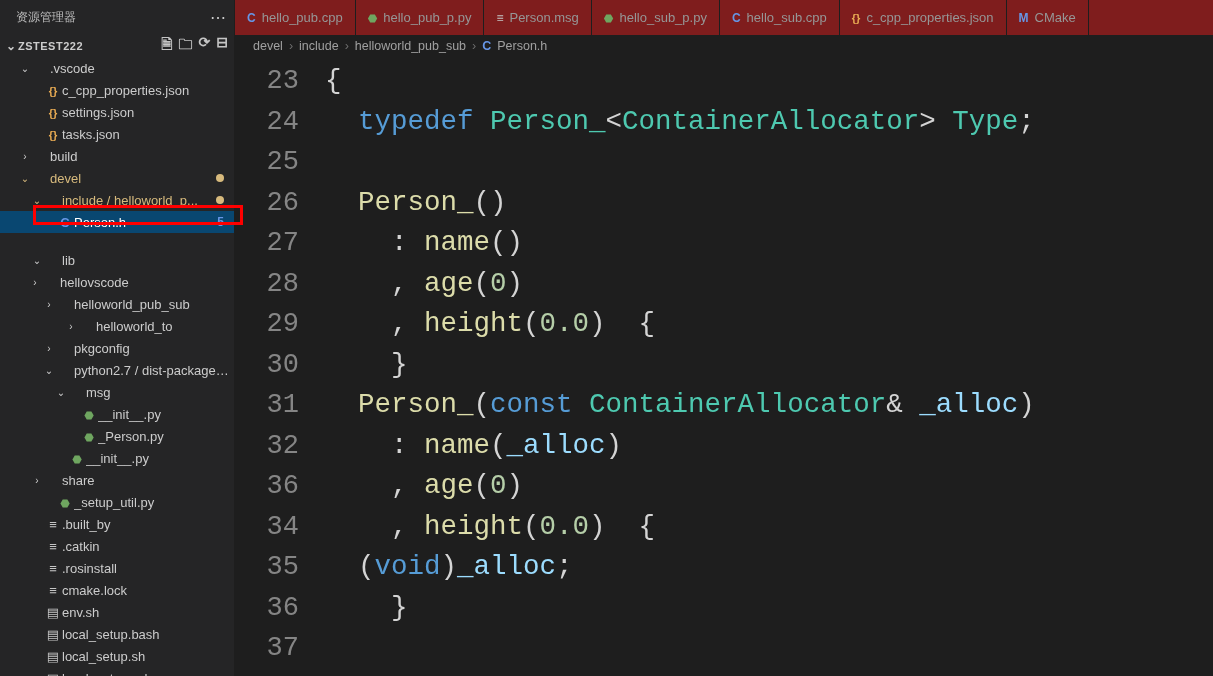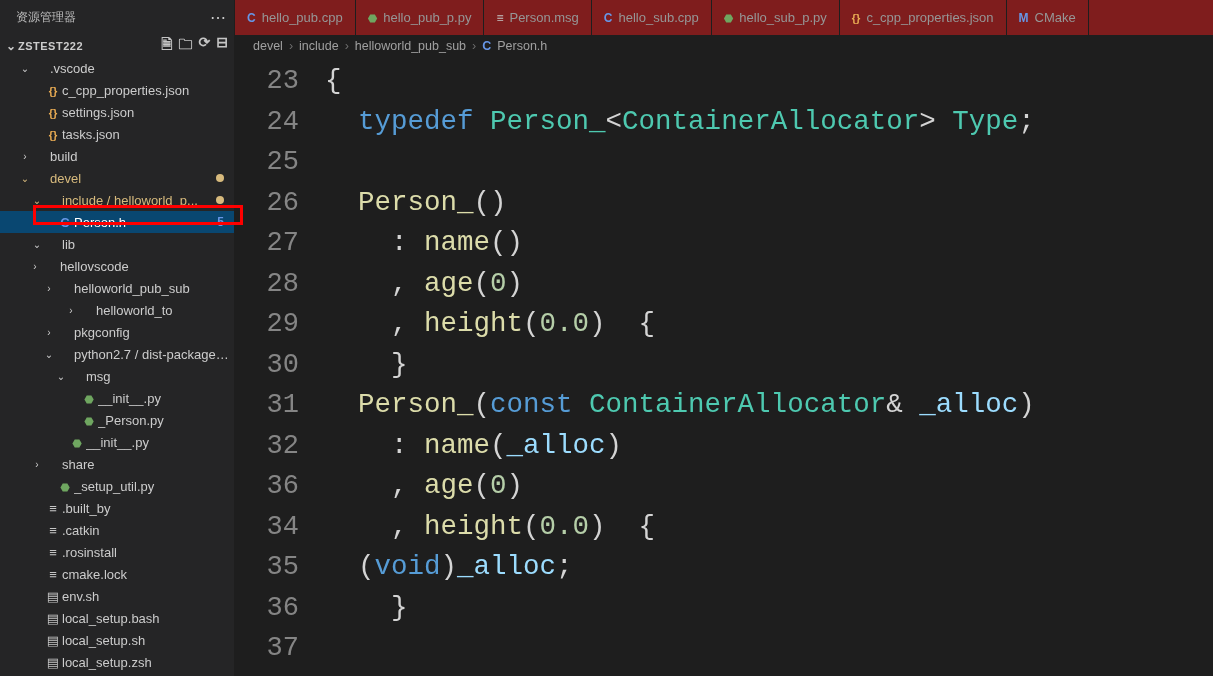--- a/index.html
+++ b/index.html
@@ -184,21 +184,21 @@
         <span class="icon"></span>
         <span class="label">include / helloworld_p...</span>
         <span class="dot"></span>
       </div>
       <div class="tree-row selected" style="padding-left: 42px;">
         <span class="chev"></span>
         <span class="icon ic-c"></span>
         <span class="label">Person.h</span>
         <span class="badge">5</span>
       </div>
-      <div class="tree-row" style="padding-left: 30px;">
+      <div class="tree-row" style="padding-left: 30px; margin-top: 16px;">
         <span class="chev ic-chev-down"></span>
         <span class="icon"></span>
         <span class="label">lib</span>
       </div>
       <div class="tree-row" style="padding-left: 28px;">
         <span class="chev ic-chev-right"></span>
         <span class="icon"></span>
         <span class="label">hellovscode</span>
       </div>
       <div class="tree-row" style="padding-left: 42px;">
@@ -305,26 +305,26 @@
       </div>
       <div class="tab">
         <span class="icon ic-py"></span>
         <span>hello_pub_p.py</span>
       </div>
       <div class="tab">
         <span class="icon ic-text"></span>
         <span>Person.msg</span>
       </div>
       <div class="tab">
+        <span class="icon ic-py"></span>
+        <span>hello_sub_p.py</span>
+      </div>
+      <div class="tab">
         <span class="icon ic-c"></span>
         <span>hello_sub.cpp</span>
-      </div>
-      <div class="tab">
-        <span class="icon ic-py"></span>
-        <span>hello_sub_p.py</span>
       </div>
       <div class="tab">
         <span class="icon ic-json"></span>
         <span>c_cpp_properties.json</span>
       </div>
       <div class="tab">
         <span class="icon" style="color: rgb(103, 150, 230); font-weight: bold;">M</span>
         <span>CMake</span>
       </div>
     </div>

